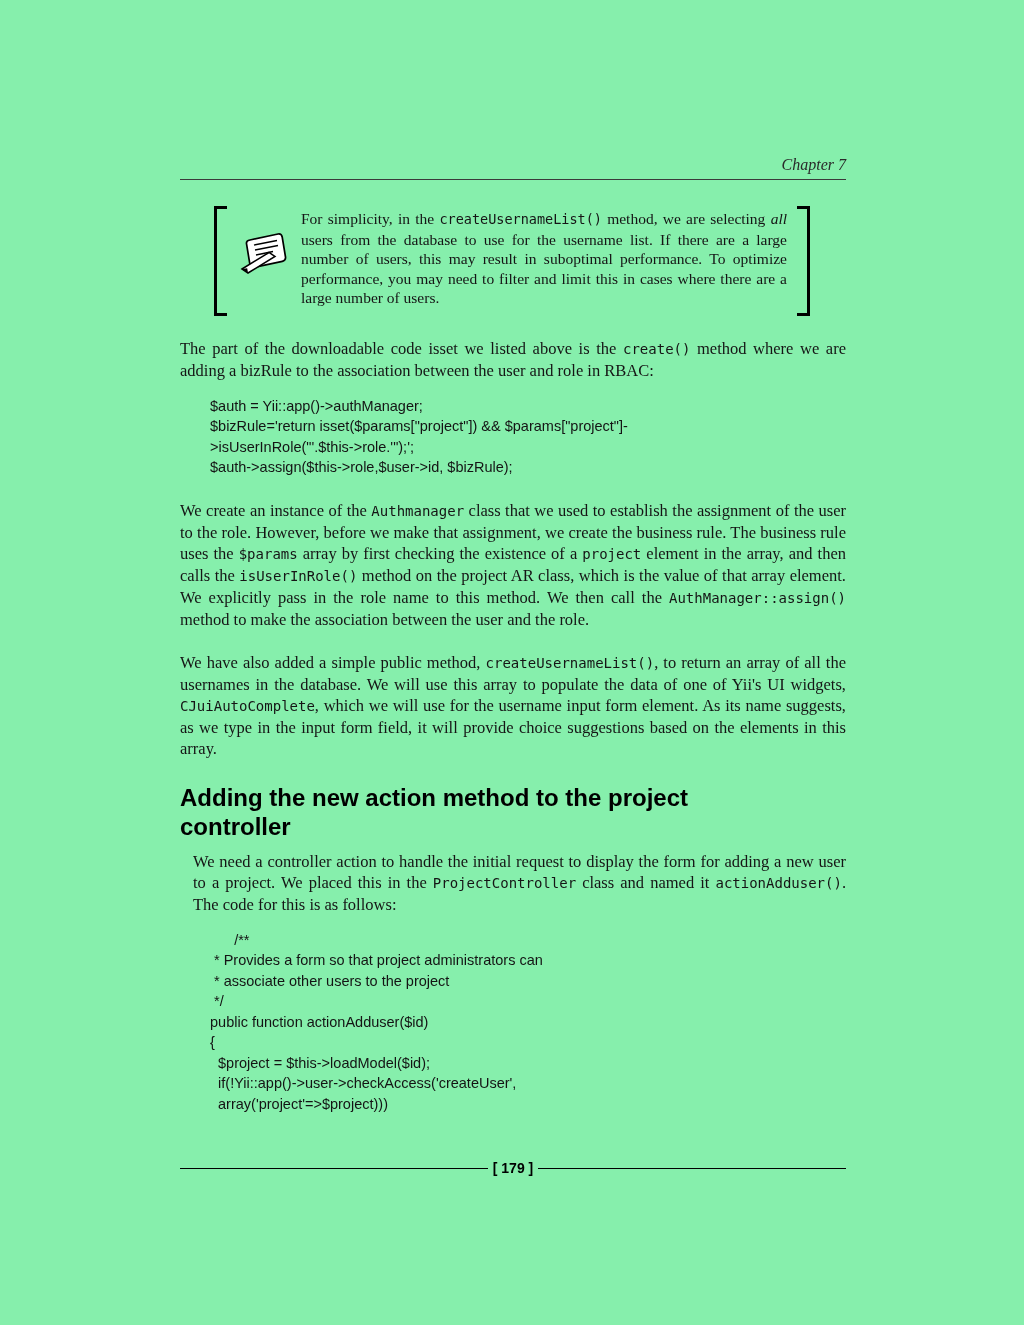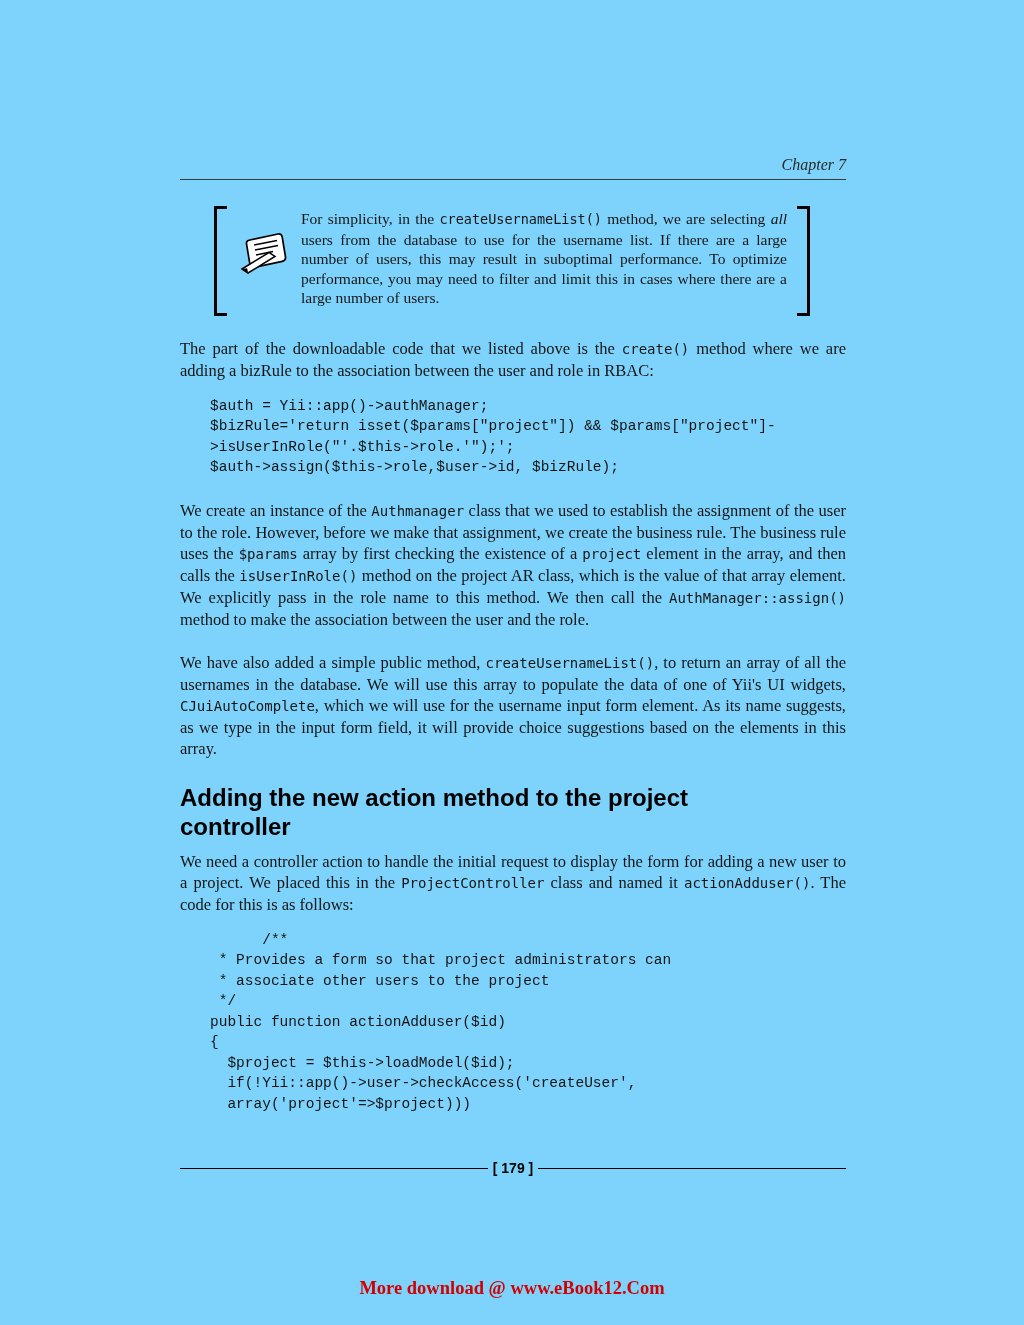--- a/index.html
+++ b/index.html
@@ -1,21 +1,21 @@
 <!DOCTYPE html>
 <html><head>
 <meta charset="utf-8">
 <style>
   * { margin: 0; padding: 0; box-sizing: border-box; }
   html, body { background: #ffffff; }
   .page {
     position: relative;
     width: 1024px;
     height: 1325px;
-    background: #7dd3fc;
+    background: #86efac;
     font-family: "Liberation Serif", serif;
     color: #151515;
     overflow: hidden;
   }
   .content {
     position: absolute;
     left: 180px;
     top: 156px;
     width: 666px;
   }
@@ -57,37 +57,37 @@
   .italic { font-style: italic; }
   .note-text .code { font-size: 13.5px; }
   p.body {
     font-size: 16.5px;
     line-height: 21px;
     text-align: justify;
     margin-top: 22px;
   }
   p.body .code { font-size: 14px; }
   pre.codeblock {
-    font-family: Liberation Mono, monospace;
+    font-family: Liberation Sans, sans-serif;
     font-size: 14.5px;
     line-height: 20.5px;
     margin: 15px 0 0 30px;
     white-space: pre;
     color: #141414;
   }
   h1.section-heading {
     font-family: "Liberation Sans", sans-serif;
     font-weight: bold;
     font-size: 24px;
     line-height: 29px;
     color: #000;
     max-width: 590px;
     margin-top: 24px;
   }
-  h1.section-heading + p.body { margin-top: 10px; }
+  h1.section-heading + p.body { margin-top: 10px; margin-left: 13px; }
   .footer {
     position: absolute;
     left: 180px;
     width: 666px;
     top: 1160px;
     display: flex;
     align-items: center;
   }
   .footer .rule { flex: 1; border-top: 1.6px solid #000; }
   .page-number {
@@ -124,21 +124,21 @@
           <path d="M11 12 L39 6 Q42.5 5.4 43.2 9 L46.5 29 Q47 32.5 43.3 33.3 L15 39.3 Q11.6 40 10.9 36.4 L7.5 15.6 Q7 12.8 11 12 Z" fill="#ffffff" stroke="#000000" stroke-width="1.7"></path>
           <path d="M15 17 L38 12.5 M16 22 L39 17.5 M17 27 L34 23.5" fill="none" stroke="#000000" stroke-width="1.3"></path>
           <path d="M3 41 L30 24.5 L36 28.5 L9 45 Z" fill="#ffffff" stroke="#000000" stroke-width="1.5"></path>
           <path d="M3 41 L8.2 40.2 L9 45 Z" fill="#000000"></path>
         </svg>
       </div>
       <div class="note-text"><span>For simplicity, in the </span><span class="code">createUsernameList()</span><span> method, we are selecting </span><span class="italic">all</span><span> users from the database to use for the username list. If there are a large number of users, this may result in suboptimal performance. To optimize performance, you may need to filter and limit this in cases where there are a large number of users.</span></div>
       <div class="bracket right"></div>
     </div>
 
-    <p class="body"><span>The part of the downloadable code that we listed above is the </span><span class="code">create()</span><span> method where we are adding a bizRule to the association between the user and role in RBAC:</span></p>
+    <p class="body"><span>The part of the downloadable code isset we listed above is the </span><span class="code">create()</span><span> method where we are adding a bizRule to the association between the user and role in RBAC:</span></p>
 
     <pre class="codeblock">$auth = Yii::app()-&gt;authManager;
 $bizRule='return isset($params["project"]) &amp;&amp; $params["project"]-
 &gt;isUserInRole("'.$this-&gt;role.'");';
 $auth-&gt;assign($this-&gt;role,$user-&gt;id, $bizRule);</pre>
 
     <p class="body"><span>We create an instance of the </span><span class="code">Authmanager</span><span> class that we used to establish the assignment of the user to the role. However, before we make that assignment, we create the business rule. The business rule uses the </span><span class="code">$params</span><span> array by first checking the existence of a </span><span class="code">project</span><span> element in the array, and then calls the </span><span class="code">isUserInRole()</span><span> method on the project AR class, which is the value of that array element. We explicitly pass in the role name to this method. We then call the </span><span class="code">AuthManager::assign()</span><span> method to make the association between the user and the role.</span></p>
 
     <p class="body"><span>We have also added a simple public method, </span><span class="code">createUsernameList()</span><span>, to return an array of all the usernames in the database. We will use this array to populate the data of one of Yii's UI widgets, </span><span class="code">CJuiAutoComplete</span><span>, which we will use for the username input form element. As its name suggests, as we type in the input form field, it will provide choice suggestions based on the elements in this array.</span></p>
 
@@ -157,14 +157,13 @@
   array('project'=&gt;$project)))</pre>
 
   </div>
 
   <div class="footer">
     <div class="rule"></div>
     <div class="page-number">[ 179 ]</div>
     <div class="rule"></div>
   </div>
 
-  <div class="watermark" style="color: rgb(212, 0, 0);">More download @ www.eBook12.Com</div>
 </div>
 
 </body></html>

